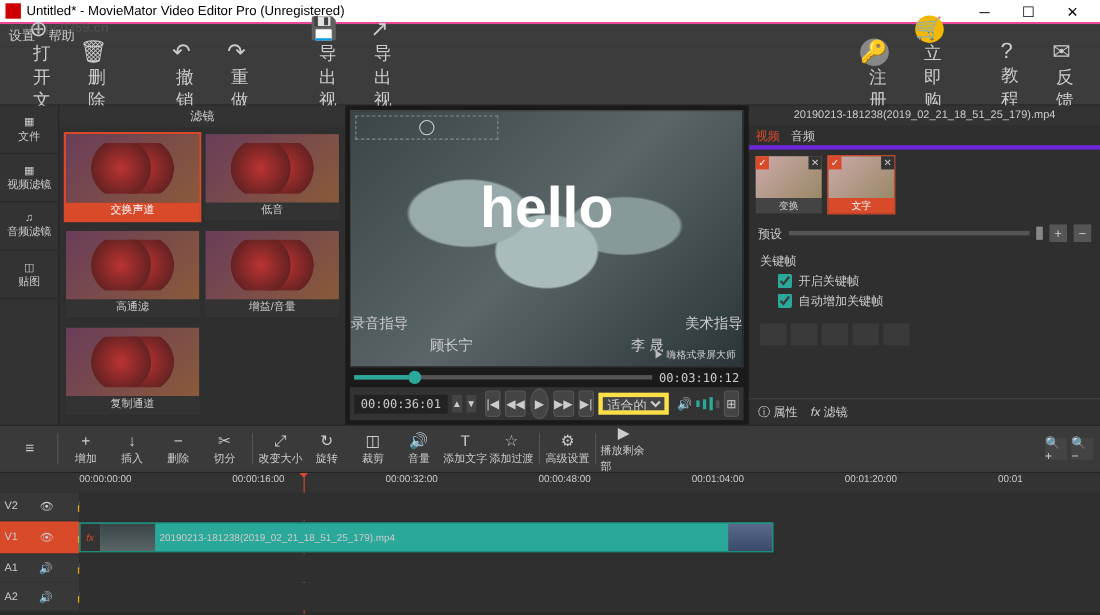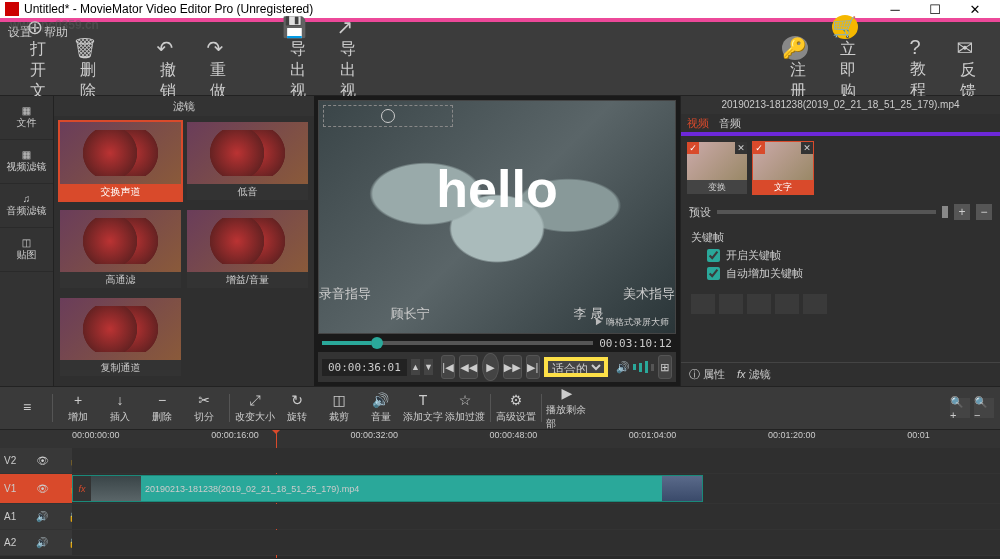--- a/index.html
+++ b/index.html
@@ -1,17 +1,17 @@
 <!DOCTYPE html>
 <html><head>
 <meta charset="utf-8">
 <style>
 *{margin:0;padding:0;box-sizing:border-box;font-family:"Microsoft YaHei",sans-serif;color:#ccc;}
 body{background:#2a2a2a;width:1000px;height:559px;overflow:hidden;font-size:11px;}
-.titlebar{background:#fff;height:22px;display:flex;align-items:center;padding:0 5px;color:#000;font-size:12px;border-bottom:4px solid #ec4899;}
+.titlebar{background:#fff;height:22px;display:flex;align-items:center;padding:0 5px;color:#000;font-size:12px;border-bottom:2px solid #ec4899;}
 .titlebar .icon{width:14px;height:14px;background:#c00;margin-right:5px;}
 .titlebar .title{flex:1;color:#000;}
 .titlebar .winbtn{width:40px;text-align:center;color:#000;font-size:13px;cursor:pointer;}
 .watermark{position:absolute;top:18px;left:10px;font-size:28px;color:rgba(0,170,230,0.35);font-weight:bold;z-index:100;pointer-events:none;}
 .watermark small{font-size:12px;display:block;color:rgba(100,100,100,0.4);}
 .menubar{background:#3c3c3c;height:20px;display:flex;align-items:center;padding:0 8px;gap:12px;font-size:12px;}
 .toolbar{background:#3c3c3c;height:54px;display:flex;align-items:center;padding:0 10px;border-bottom:1px solid #222;}
 .toolbtn{display:flex;flex-direction:column;align-items:center;justify-content:center;width:50px;height:50px;cursor:pointer;}
 .toolbtn .ico{font-size:20px;height:26px;display:flex;align-items:center;justify-content:center;}
 .toolbtn .lbl{font-size:16px;margin-left:20px;}

